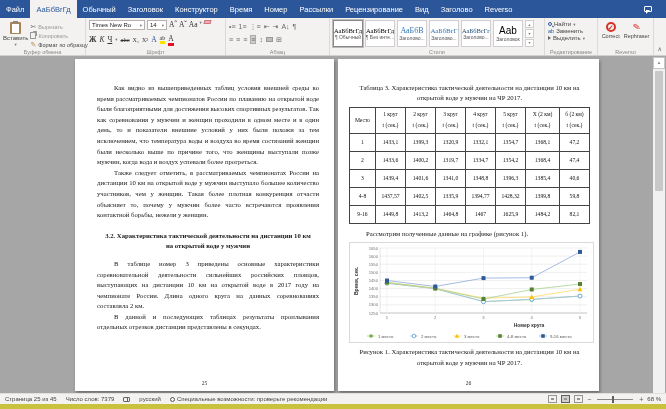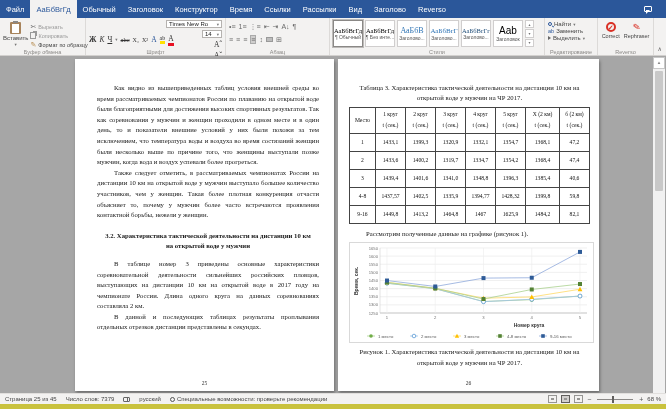--- a/index.html
+++ b/index.html
@@ -24,21 +24,21 @@
   .g-clip { width:86px; display:flex; gap:2px; }
   .big-btn { width:28px; display:flex; flex-direction:column; align-items:center; justify-content:flex-start; gap:1px; padding-top:2px; }
   .clip-ic { width:11px; height:13px; background:#a8845c; border-radius:1px; position:relative; }
   .clip-ic::before { content:""; position:absolute; left:2px; top:2px; right:2px; bottom:1px; background:#fff; }
   .clip-ic::after { content:""; position:absolute; left:3px; top:-1px; width:5px; height:2px; background:#8a8886; }
   .clip-col { display:flex; flex-direction:column; justify-content:flex-start; gap:2px; padding-top:3px; }
   .sm-row { display:flex; align-items:center; gap:2px; white-space:nowrap; font-size:5.5px; color:#9a9a9a; }
   .sm-row.en { color:#444; }
   .ic { font-size:7px; line-height:1; color:#6a6a6a; }
   .g-font { width:140px; }
-  .combo-row { display:flex; gap:2px; align-items:flex-end; height:12px;flex-direction:column; }
+  .combo-row { display:flex; gap:2px; align-items:flex-start; height:12px; }
   .combo { border:1px solid #b5b2af; background:#fff; font-size:6px; height:10px; display:flex; align-items:center; justify-content:space-between; padding:0 2px; color:#222; }
   .btn-row { display:flex; gap:3px; align-items:center; height:13px; margin-top:1px; }
   .fmt { font-family:"Liberation Serif",serif; font-size:7.5px; color:#333; }
   .fmt.b { font-weight:bold; } .fmt.i { font-style:italic; } .fmt.u { text-decoration:underline; }
   .fmt.s { text-decoration:line-through; font-size:6.5px; }
   .fx-blue { color:#2b579a; }
   .hl { border-bottom:3px solid #ffe100; } .fc { border-bottom:3px solid #e81123; }
   .eraser { width:7px; height:4px; background:#f2a9c4; border:1px solid #c77; transform:skewX(-15deg); }
   .dd { font-size:4.5px; color:#777; }
   .g-para { width:104px; }
@@ -113,22 +113,23 @@
 <body>
 
 <div class="titlebar">
   <div id="tabs" style="display: flex;">
       <div class="tab">Файл</div>
       <div class="tab active">АаБбВгГд</div>
       <div class="tab">Обычный</div>
       <div class="tab">Заголовок</div>
       <div class="tab">Конструктор</div>
       <div class="tab">Время</div>
-      <div class="tab">Ссылки</div>
+      <div class="tab">Номер</div>
       <div class="tab">Рассылки</div>
+      <div class="tab">Рецензирование</div>
       <div class="tab">Вид</div>
       <div class="tab">Заголово</div>
       <div class="tab">Reverso</div>
     </div>
   <div class="comment-btn">
     <span class="bubble"></span>
   </div>
 </div>
 
 <div class="ribbon">

